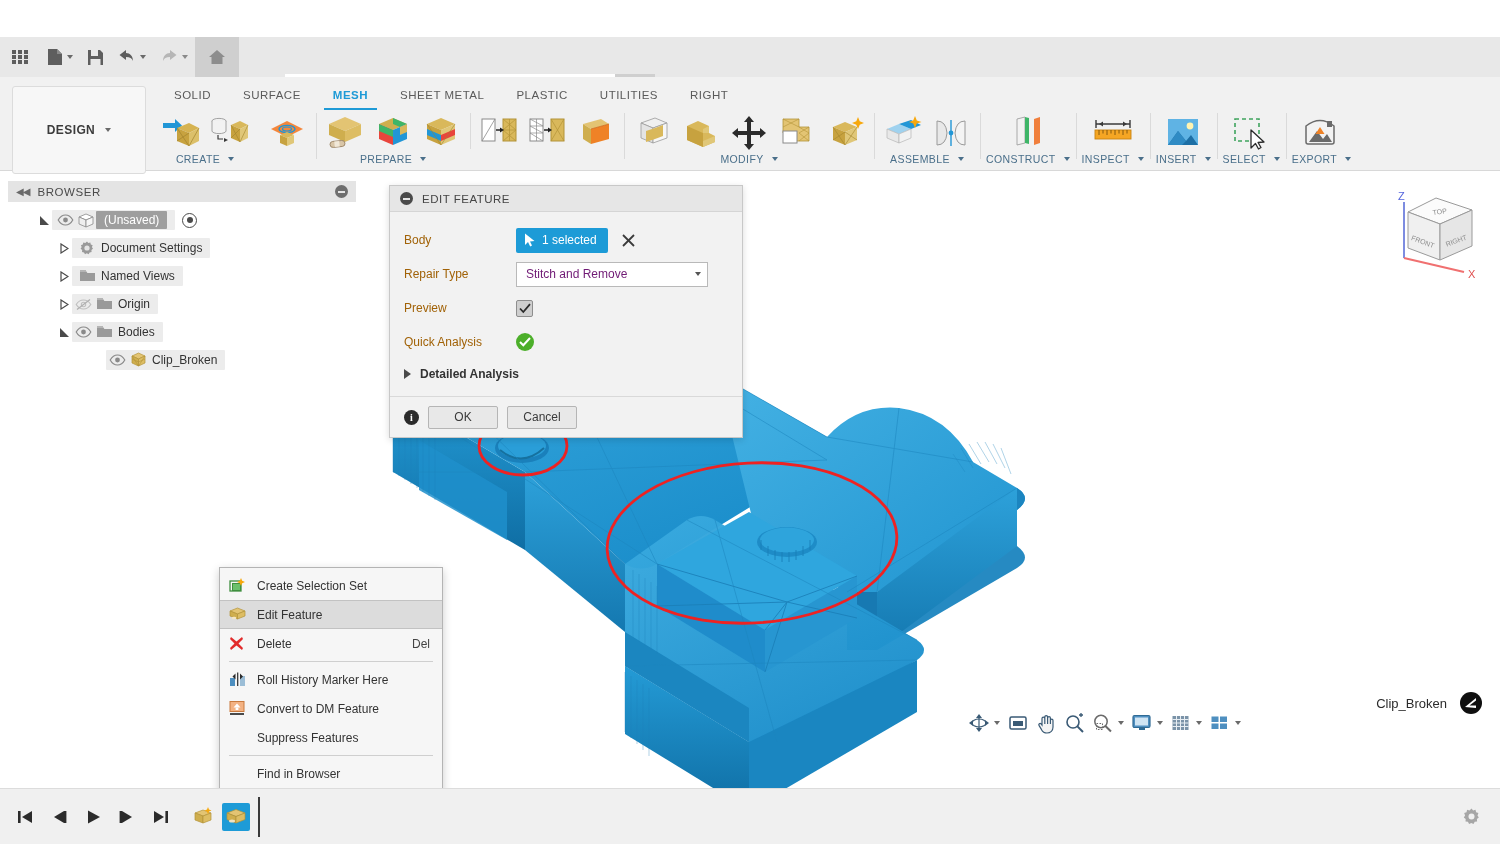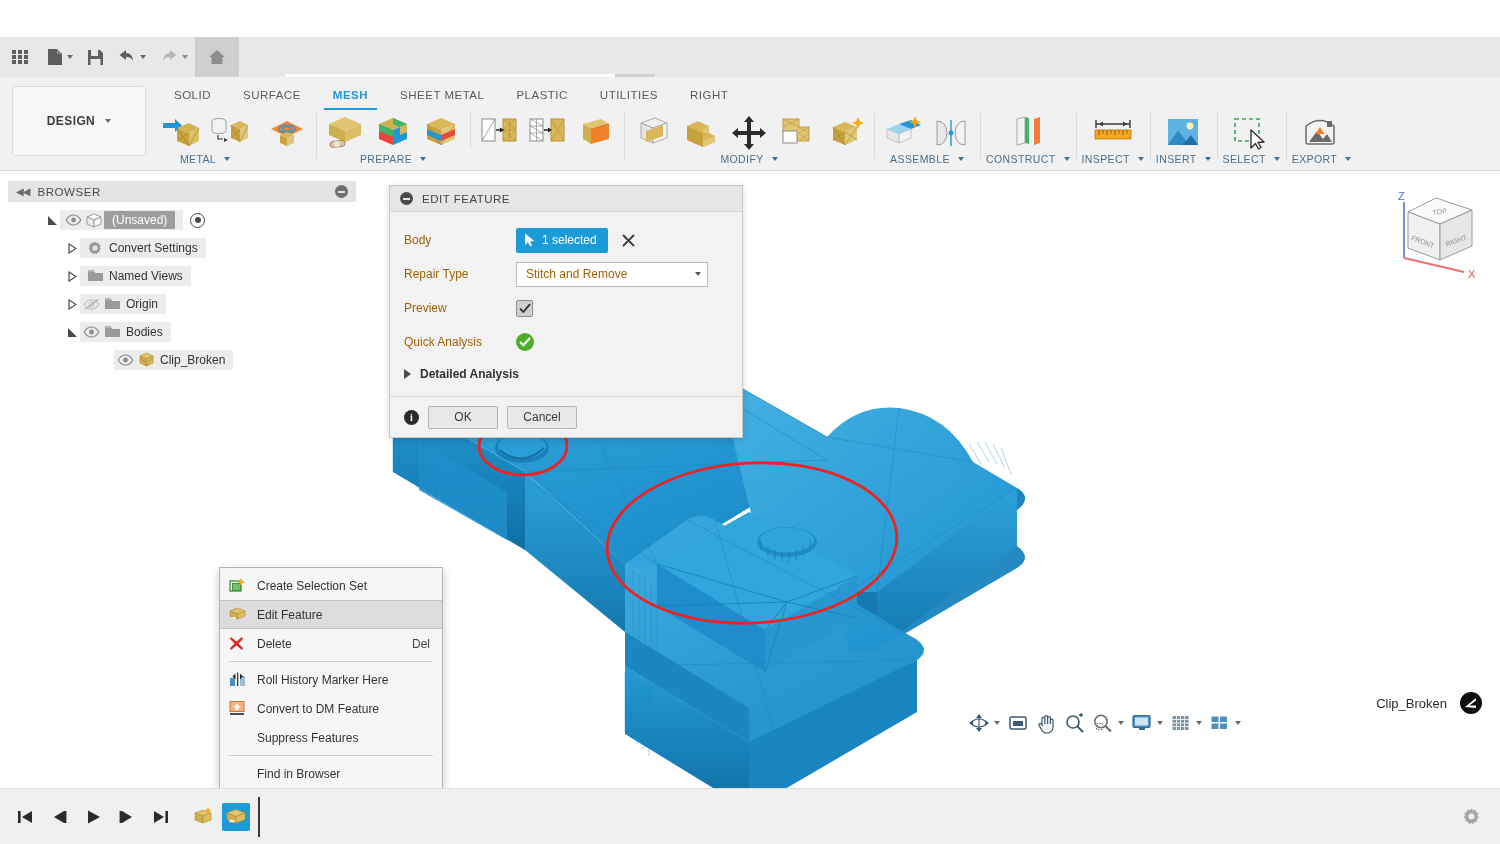--- a/index.html
+++ b/index.html
@@ -64,21 +64,21 @@
   .avatar { width:27px;height:27px;border-radius:50%; background:#b8cde0; position:relative; overflow:hidden; margin-left:5px; }
   .avatar::before{ content:""; position:absolute; left:8.5px; top:4px; width:10px;height:10px;border-radius:50%;background:#6b7d8c; }
   .avatar::after{ content:""; position:absolute; left:3.5px; top:15.5px; width:20px;height:15px;border-radius:10px 10px 0 0;background:#6b7d8c; }
 
   
   .ribbon {
     position:absolute; left:0; top:77px; width:1500px; height:94px;
     background:#f1f1f1; border-bottom:1px solid #d8d8d8;
   }
   .design-box {
-    position:absolute; left:12px; top:9px; width:134px; height:70px;
+    position:absolute; left:12px; top:9px; width:134px; height:88px;
     background:#f7f7f7; border:1px solid #dcdcdc; border-radius:3px;
     display:flex; align-items:center; justify-content:center; gap:6px;
     font-size:12px; font-weight:bold; color:#3c3c3c; letter-spacing:.4px;
   }
   .ribbon-tabs { position:absolute; left:158px; top:7px; display:flex; gap:0; }
   .rtab {
     padding:0 16px; height:22px; display:flex; align-items:center;
     font-size:11.5px; color:#5a5a5a; letter-spacing:.5px;
     position:relative;
   }
@@ -100,21 +100,21 @@
   
   .browser-head {
     position:absolute; left:8px; top:181px; width:348px; height:21px;
     background:#e4e4e4; display:flex; align-items:center; padding:0 8px;
     font-size:11.5px; color:#4a4a4a; letter-spacing:.6px;
   }
   .dblarrow { color:#6a6a6a; font-size:10px; margin-right:8px; letter-spacing:-1px; }
   .browser-min { margin-left:auto; width:13px; height:13px; border-radius:50%; background:#6e6e6e; position:relative; }
   .browser-min::after{ content:""; position:absolute; left:3px; top:6px; width:7px; height:1.6px; background:#e4e4e4; }
 
-  .tree { position:absolute; left:24px; top:206px; width:348px; }
+  .tree { position:absolute; left:16px; top:206px; width:348px; }
   .tnode { display:flex; align-items:center; height:28px; font-size:12px; color:#333; }
   .tw { display:flex; align-items:center; background:#ececec; border-radius:1px; height:20px; padding-right:8px; }
   .arrow-closed { width:16px; display:flex; justify-content:center; }
   .arrow-open { width:16px; display:flex; justify-content:center; }
   .eye { width:22px; display:flex; justify-content:center; align-items:center; }
   .nodeicon { width:20px; display:flex; justify-content:center; align-items:center; }
   .nodetext { padding-left:4px; white-space:nowrap; }
   .radio-dot{ width:15px;height:15px;border-radius:50%;border:1.6px solid #4a4a4a; margin-left:7px; position:relative; background:#fff;}
   .radio-dot::after{content:"";position:absolute;left:3.2px;top:3.2px;width:6px;height:6px;border-radius:50%;background:#4a4a4a;}
 
@@ -134,21 +134,21 @@
   .dlg-body { padding:11px 0 9px 0; }
   .frow { display:flex; align-items:center; height:34px; padding:0 14px; }
   .flabel { width:112px; font-size:12px; color:#a16207; }
   .sel-pill {
     background:#1d9bd7; color:#fff; height:25px; border-radius:2px;
     display:flex; align-items:center; gap:6px; padding:0 11px 0 8px; font-size:12px;
   }
   .xbtn { width:22px; height:22px; margin-left:10px; display:flex; align-items:center; justify-content:center; }
   .combo {
     width:192px; height:25px; background:#fff; border:1px solid #b9b9b9;
-    display:flex; align-items:center; padding:0 6px 0 9px; font-size:12px; color:#a16207;
+    display:flex; align-items:center; padding:0 6px 0 9px; font-size:12px; color:#701a75;
   }
   .combo .caret { margin-left:auto; border-top-color:#555; }
   .chk {
     width:17px; height:17px; background:#cfcfcf; border:1px solid #8e8e8e; border-radius:2px;
     display:flex; align-items:center; justify-content:center;
   }
   .ok-dot { width:18px;height:18px;border-radius:50%;background:#4caf2a; display:flex;align-items:center;justify-content:center; }
   .disclose { display:flex; align-items:center; gap:9px; padding:4px 14px 2px 14px; height:28px; font-size:12px; font-weight:bold; color:#333; }
   .tri-right { width:0;height:0;border-top:5px solid transparent;border-bottom:5px solid transparent;border-left:7px solid #4a4a4a; }
   .dlg-foot {
@@ -365,21 +365,21 @@
               <path d="M9 20 v4 h5" fill="none" stroke="#3a3a3a" stroke-width="1.2"></path>
               <path d="M15 23 l4 2 -4 2z" fill="#3a3a3a"></path>
               <path d="M22 10 L31 6 L39 10 L31 14z" fill="#d9b85b"></path>
               <path d="M22 10 L31 14 V27 L22 23z" fill="#c7a23f"></path>
               <path d="M39 10 L31 14 V27 L39 23z" fill="#e0c778"></path>
               <path d="M22 10 L31 27 M31 14 L22 23 M39 10 L31 27" stroke="#a3842c" stroke-width=".6" fill="none"></path>
             </svg>
           </div>
         </div>
         <div class="panel-label">
-          <span>METAL</span>
+          <span>CREATE</span>
             <span class="caret"></span>
         </div>
       </div>
 
       <div class="panel">
         <div class="panel-row">
           <div class="tool">
             <svg width="40" height="36" viewBox="0 0 40 36">
               <path d="M4 14 L20 6 L36 14 L20 22z" fill="#f4873c"></path>
               <ellipse cx="20" cy="14" rx="8" ry="3.6" fill="none" stroke="#2196d6" stroke-width="1.4"></ellipse>
@@ -923,21 +923,21 @@
             <path d="M1 1 L8 5.5 L1 10z" fill="none" stroke="#4a4a4a" stroke-width="1.2"></path>
           </svg>
       </span>
       <span class="tw">
         <span class="nodeicon" style="margin-left:5px;">
           <svg width="16" height="16" viewBox="0 0 16 16">
               <path d="M8 1.4 l1.3 1.5 2-.5 .5 2 1.9 .8 -.8 1.9 1.1 1.7 -1.6 1.3 .2 2 -2 .3 -1 1.8 -1.8 -.9 -1.8 .9 -1 -1.8 -2 -.3 .2 -2 -1.6 -1.3 1.1 -1.7 -.8 -1.9 1.9 -.8 .5 -2 2 .5z" fill="#999"></path>
               <circle cx="8" cy="8" r="2.6" fill="#e4e4e4"></circle>
             </svg>
         </span>
-        <span class="nodetext">Convert Settings</span>
+        <span class="nodetext">Document Settings</span>
       </span>
     </div>
 
     <div class="tnode" style="padding-left:40px;">
       <span class="arrow-closed">
         <svg width="9" height="11" viewBox="0 0 9 11">
             <path d="M1 1 L8 5.5 L1 10z" fill="none" stroke="#4a4a4a" stroke-width="1.2"></path>
           </svg>
       </span>
       <span class="tw">

